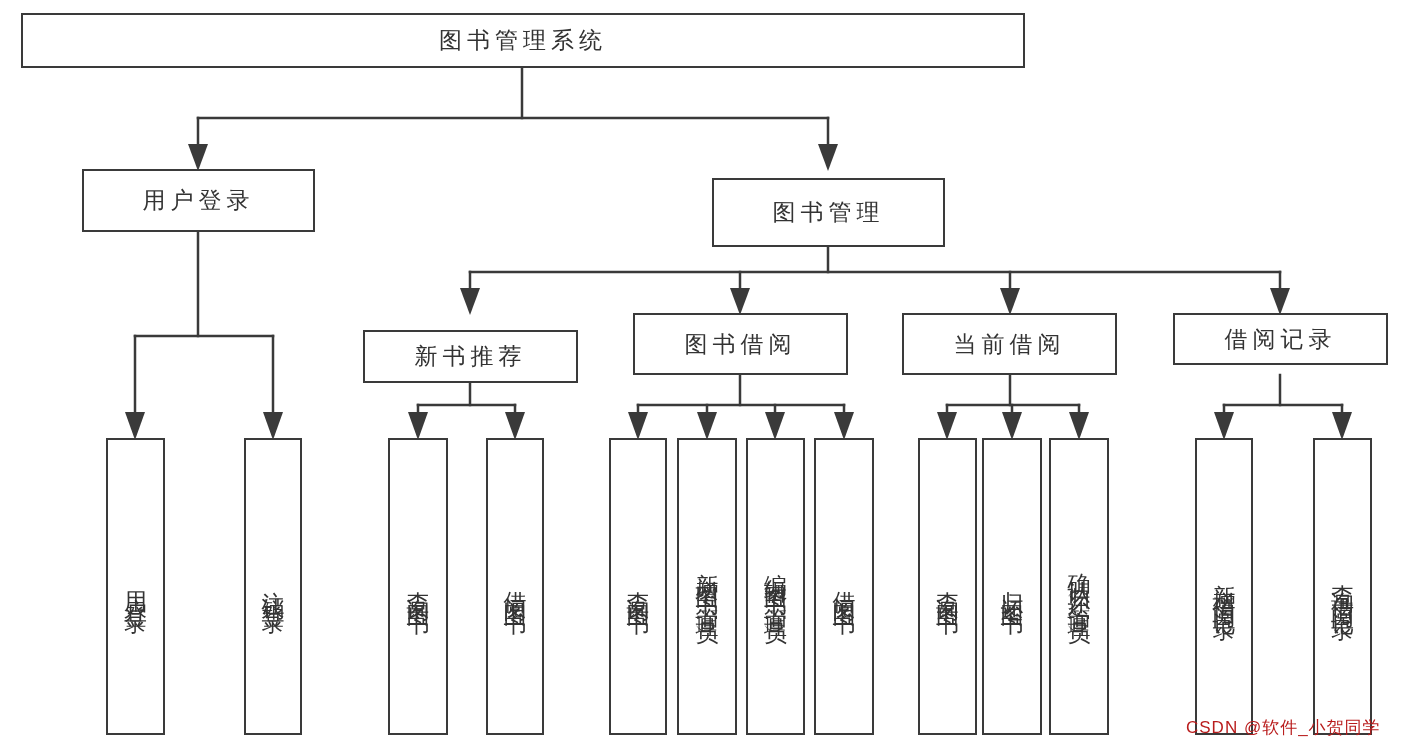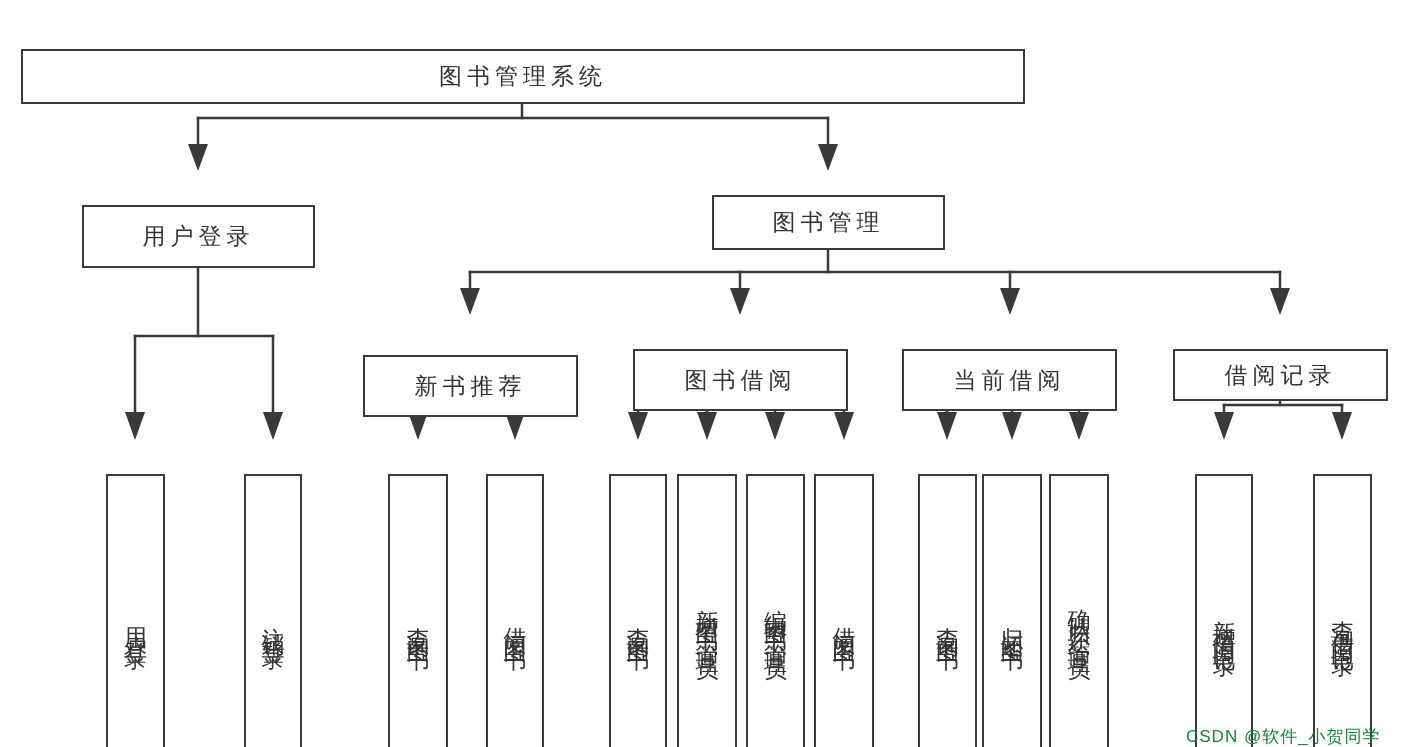--- a/index.html
+++ b/index.html
@@ -18,38 +18,36 @@
     background:#ffffff;
     display:flex;
     align-items:center;
     justify-content:center;
     font-size:23px;
     letter-spacing:5px;
     color:#333333;
     line-height:1.25;
     white-space:nowrap;
     z-index:2;
-    margin-top:36px;
   }
   .v{
     writing-mode:vertical-rl;
     text-orientation:mixed;
     letter-spacing:7px;
     white-space:normal;
     line-height:1;
   }
   .watermark{
     position:absolute;
     left:1186px;top:716px;
     font-size:17px;
     letter-spacing:1px;
-    color:#15803d;
+    color:#b91c1c;
     z-index:3;
     white-space:nowrap;
-    margin-top:9px;
   }
 </style>
 </head>
 <body>
 
 <div class="canvas">
 
   <svg class="wires" width="1405" height="747" viewBox="0 0 1405 747">
     <g stroke="#3a3a3a" stroke-width="2.5" fill="none" stroke-linecap="square">
 
@@ -115,23 +113,23 @@
       <path d="M1002 412 L1022 412 L1012 440 Z"></path>
       <path d="M1069 412 L1089 412 L1079 440 Z"></path>
       <path d="M1214 412 L1234 412 L1224 440 Z"></path>
       <path d="M1332 412 L1352 412 L1342 440 Z"></path>
     </g>
   </svg>
 
   <div class="node" style="left:21px;top:13px;width:1004px;height:55px">图书管理系统</div>
 
   <div class="node" style="left:82px;top:169px;width:233px;height:63px">用户登录</div>
-  <div class="node" style="left:712px;top:159px;width:233px;height:55px">图书管理</div>
+  <div class="node" style="left:712px;top:178px;width:233px;height:69px">图书管理</div>
 
-  <div class="node" style="left:363px;top:319px;width:215px;height:62px">新书推荐</div>
+  <div class="node" style="left:363px;top:330px;width:215px;height:53px">新书推荐</div>
   <div class="node" style="left:902px;top:313px;width:215px;height:62px">当前借阅</div>
   <div class="node" style="left:633px;top:313px;width:215px;height:62px">图书借阅</div>
   <div class="node" style="left:1173px;top:313px;width:215px;height:52px">借阅记录</div>
 
   <div class="node v" style="left:106px;top:438px;width:59px;height:297px">用户登录</div>
   <div class="node v" style="left:244px;top:438px;width:58px;height:297px">注销登录</div>
 
   <div class="node v" style="left:388px;top:438px;width:60px;height:297px">查询图书</div>
   <div class="node v" style="left:486px;top:438px;width:58px;height:297px">借阅图书</div>
 

